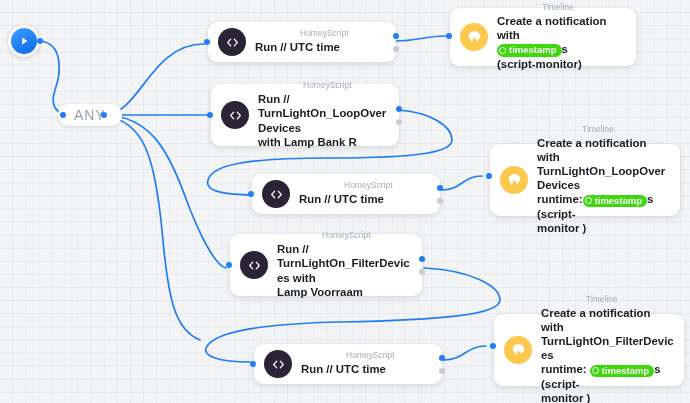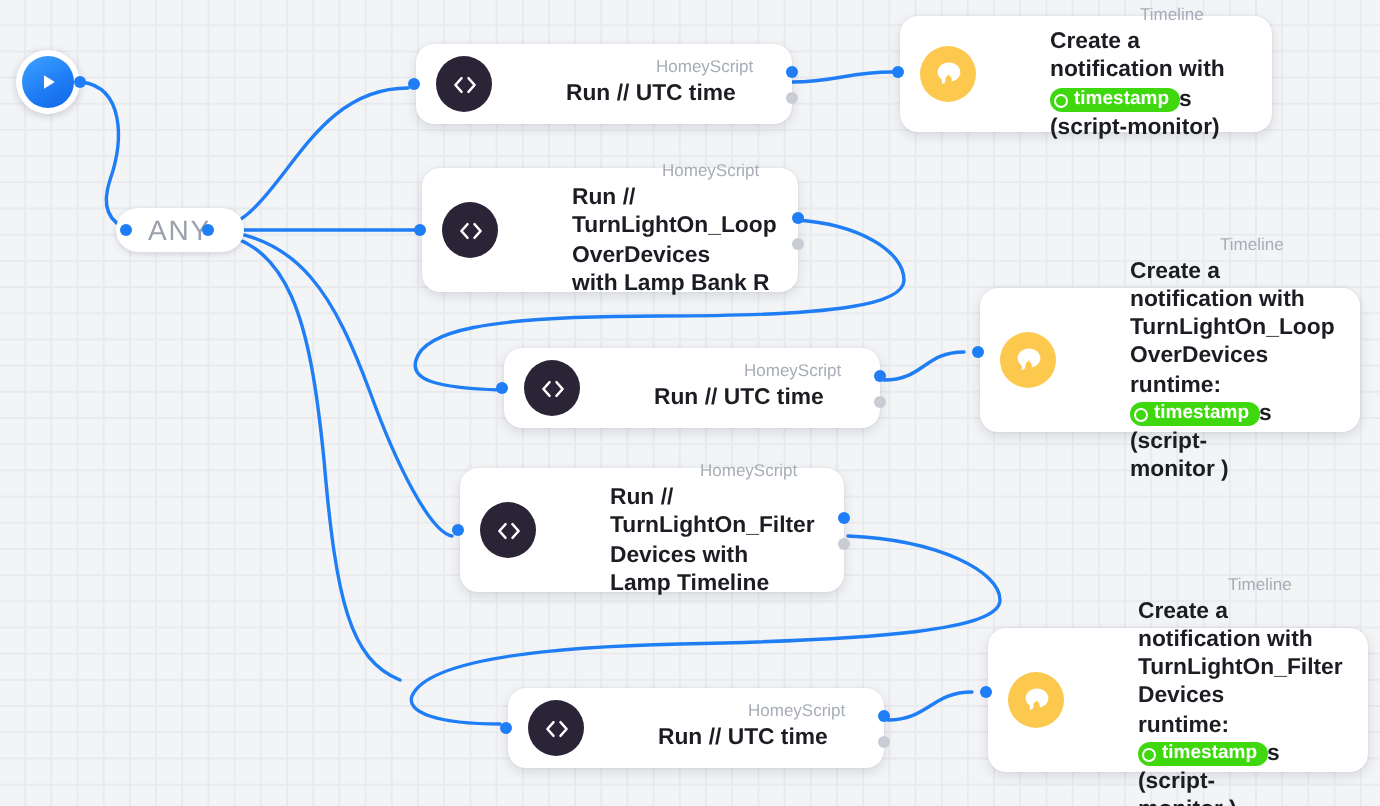--- a/index.html
+++ b/index.html
@@ -52,21 +52,20 @@
 
   
   .card{
     position:absolute;
     background:#ffffff;
     border-radius:9px;
     box-shadow:0 2px 6px rgba(25,35,60,.13), 0 0 1px rgba(25,35,60,.10);
     display:flex;
     align-items:center;
     box-sizing:border-box;
-    gap:28px;
   }
   .card .ico{
     flex:0 0 auto;
     width:28px;height:28px;border-radius:50%;
     margin-left:10px;margin-right:9px;
     display:flex;align-items:center;justify-content:center;
   }
   .card.script .ico{background:#2b2336;}
   .card.timeline .ico{background:#fcc94e;}
   .card .body{
@@ -272,21 +271,21 @@
         <path d="M6.1 4.4 2.9 8l3.2 3.6M9.9 4.4 13.1 8l-3.2 3.6" fill="none" stroke="#ffffff" stroke-width="1.4" stroke-linecap="round" stroke-linejoin="round"></path>
       </svg>
     </div>
     <div class="body">
       <div class="kind">HomeyScript</div>
       <div class="txt">
         <span>Run</span>
         <span>//</span><br>
         <span>TurnLightOn_FilterDevices</span>
         <span>with</span><br>
-        <span>Lamp Timeline</span>
+        <span>Lamp Voorraam</span>
       </div>
     </div>
   </div>
   <div class="port in" style="left:226px;top:262px;"></div>
   <div class="port out" style="left:419px;top:256px;"></div>
   <div class="port out2" style="left:419px;top:269px;"></div>
 
   <div class="card script" style="left:254px;top:344px;width:188px;height:40px;">
     <div class="ico">
       <svg width="15" height="15" viewBox="0 0 16 16" aria-hidden="true">

